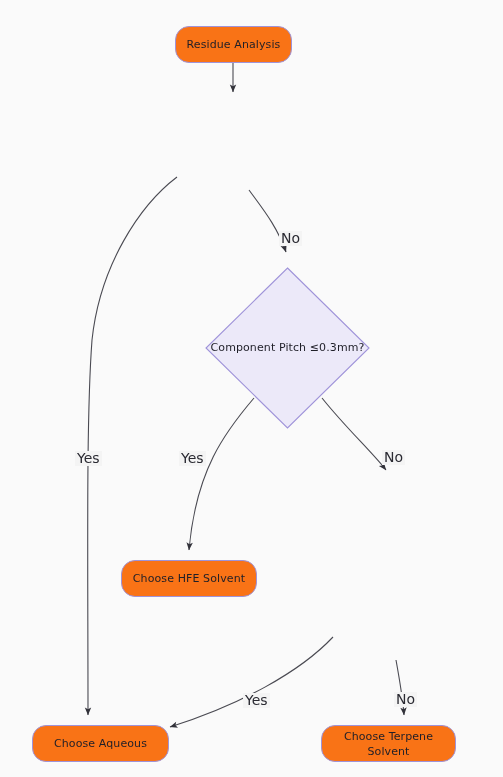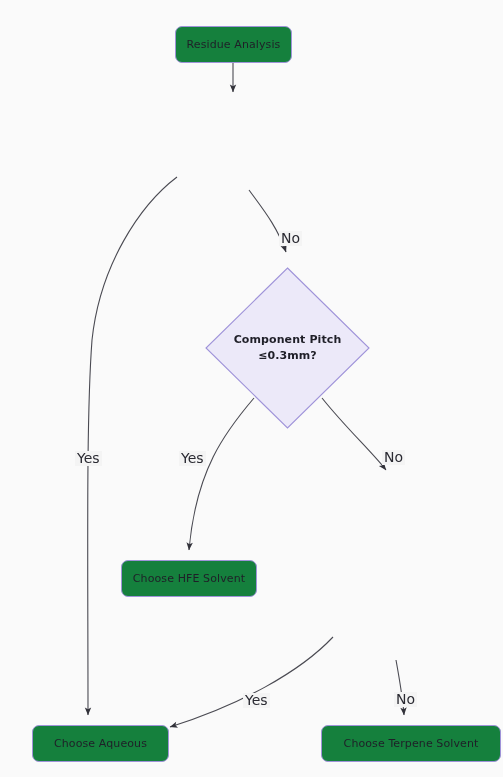--- a/index.html
+++ b/index.html
@@ -31,23 +31,23 @@
     display: flex;
     align-items: center;
     justify-content: center;
     text-align: center;
     color: #1f1f28;
     font-size: 11px;
     line-height: 15px;
     letter-spacing: 0.1px;
   }
   .node.rect {
-    background: #15803d;
+    background: #f97316;
     border: 1px solid #9f93d9;
-    border-radius: 7px;
+    border-radius: 14px;
   }
   .diamond-wrap {
     position: absolute;
   }
   .diamond-wrap svg {
     position: absolute;
     left: 0;
     top: 0;
     overflow: visible;
   }
@@ -103,37 +103,37 @@
     <path d="M333,637 C300,672 240,705 170,727" fill="none" stroke="#4a4a52" stroke-width="1.1" marker-end="url(#arrow)"></path>
 
     <path d="M396,660 C400,682 403,700 404,715" fill="none" stroke="#4a4a52" stroke-width="1.1" marker-end="url(#arrow)"></path>
   </svg>
 
   <div class="node rect" style="left:175px; top:26px; width:117px; height:37px;">
     <span>Residue Analysis</span>
   </div>
 
 
-  <div class="diamond-wrap" style="left:205px; top:267px; width:165px; height:162px;font-weight:bold;">
+  <div class="diamond-wrap" style="left:205px; top:267px; width:165px; height:162px;">
     <svg width="165" height="162" viewBox="0 0 165 162">
       <polygon points="82.5,1 164,81 82.5,161 1,81" fill="#ece9f9" stroke="#9f93d9" stroke-width="1.1"></polygon>
     </svg>
     <div class="diamond-label">Component Pitch ≤0.3mm?</div>
   </div>
 
 
   <div class="node rect" style="left:121px; top:560px; width:136px; height:37px;justify-content:center;">
     <span>Choose HFE Solvent</span>
   </div>
 
   <div class="node rect" style="left:32px; top:725px; width:137px; height:37px;">
     <span>Choose Aqueous</span>
   </div>
 
-  <div class="node rect" style="left:321px; top:725px; width:180px; height:37px;">
+  <div class="node rect" style="left:321px; top:725px; width:135px; height:37px;">
     <span>Choose Terpene Solvent</span>
   </div>
 
   <div class="edge-label" style="left:279px; top:231px;">No</div>
 
   <div class="edge-label" style="left:75px; top:451px;">Yes</div>
 
   <div class="edge-label" style="left:179px; top:451px;">Yes</div>
 
   <div class="edge-label" style="left:382px; top:450px;">No</div>

